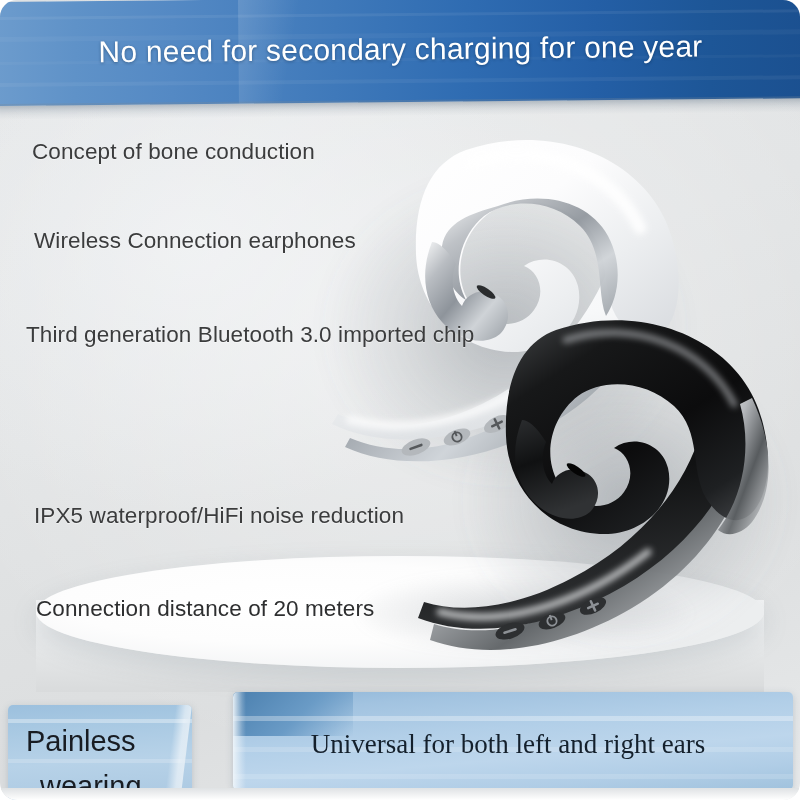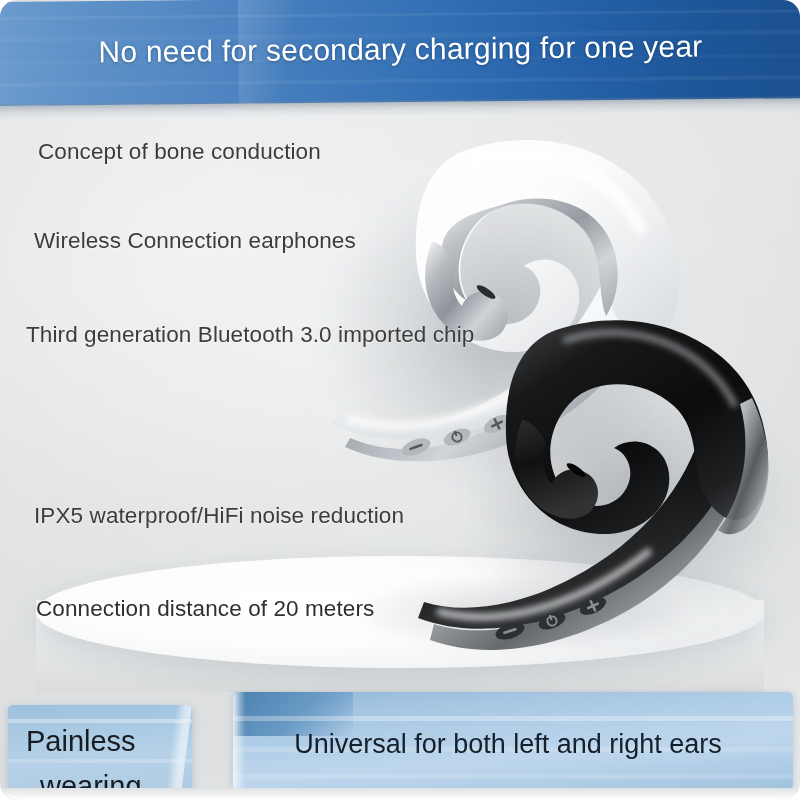--- a/index.html
+++ b/index.html
@@ -130,21 +130,21 @@
   
   .feature {
     position: absolute;
     color: #3b3c3d;
     font-size: 22.5px;
     font-weight: 400;
     letter-spacing: .1px;
     white-space: nowrap;
     text-shadow: 0 1px 1px rgba(255,255,255,0.55);
   }
-  .f0 { left: 38px;  top: 139px; }
+  .f0 { left: 32px;  top: 139px; }
   .f1 { left: 34px;  top: 228px; }
   .f2 { left: 26px;  top: 322px; }
   .f3 { left: 34px;  top: 503px; }
   .f4 { left: 36px;  top: 596px; color: #2e2f30; }
 
   
   .painless-banner {
     position: absolute;
     left: 8px;
     top: 673px;
@@ -190,20 +190,21 @@
     top: 692px;
     width: 560px;
     height: 98px;
     border-radius: 5px;
     background:
       linear-gradient(175deg,
         #8fb6d8 0%, #a2c3e0 16%, #b2cfe8 40%,
         #bdd6ec 62%, #b0cde6 82%, #a0c2dd 100%);
     box-shadow: 0 2px 7px rgba(90,110,130,0.28);
     overflow: hidden;
+    font-family: Liberation Serif, serif;
   }
   .universal-banner .ub-dark {
     position: absolute;
     left: 0; top: 0;
     width: 120px; height: 44px;
     background: linear-gradient(135deg, #4a7fae 0%, #6a9bc6 55%, rgba(150,186,216,0) 100%);
   }
   .universal-banner .ub-streak {
     position: absolute; left: 0; right: 0; height: 5px;
     background: rgba(255,255,255,0.32);

